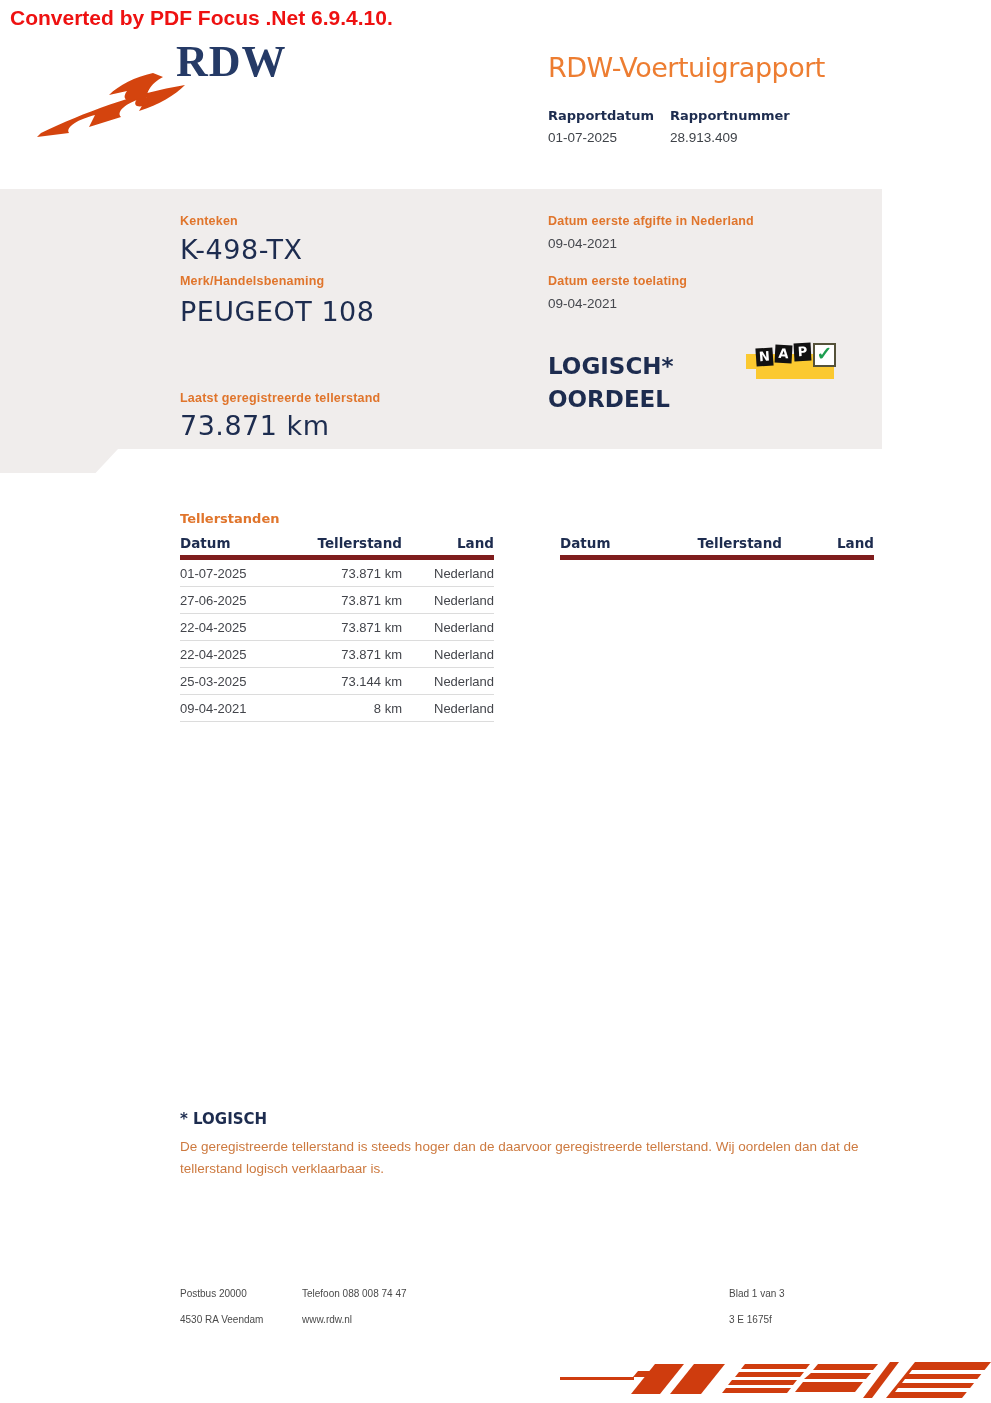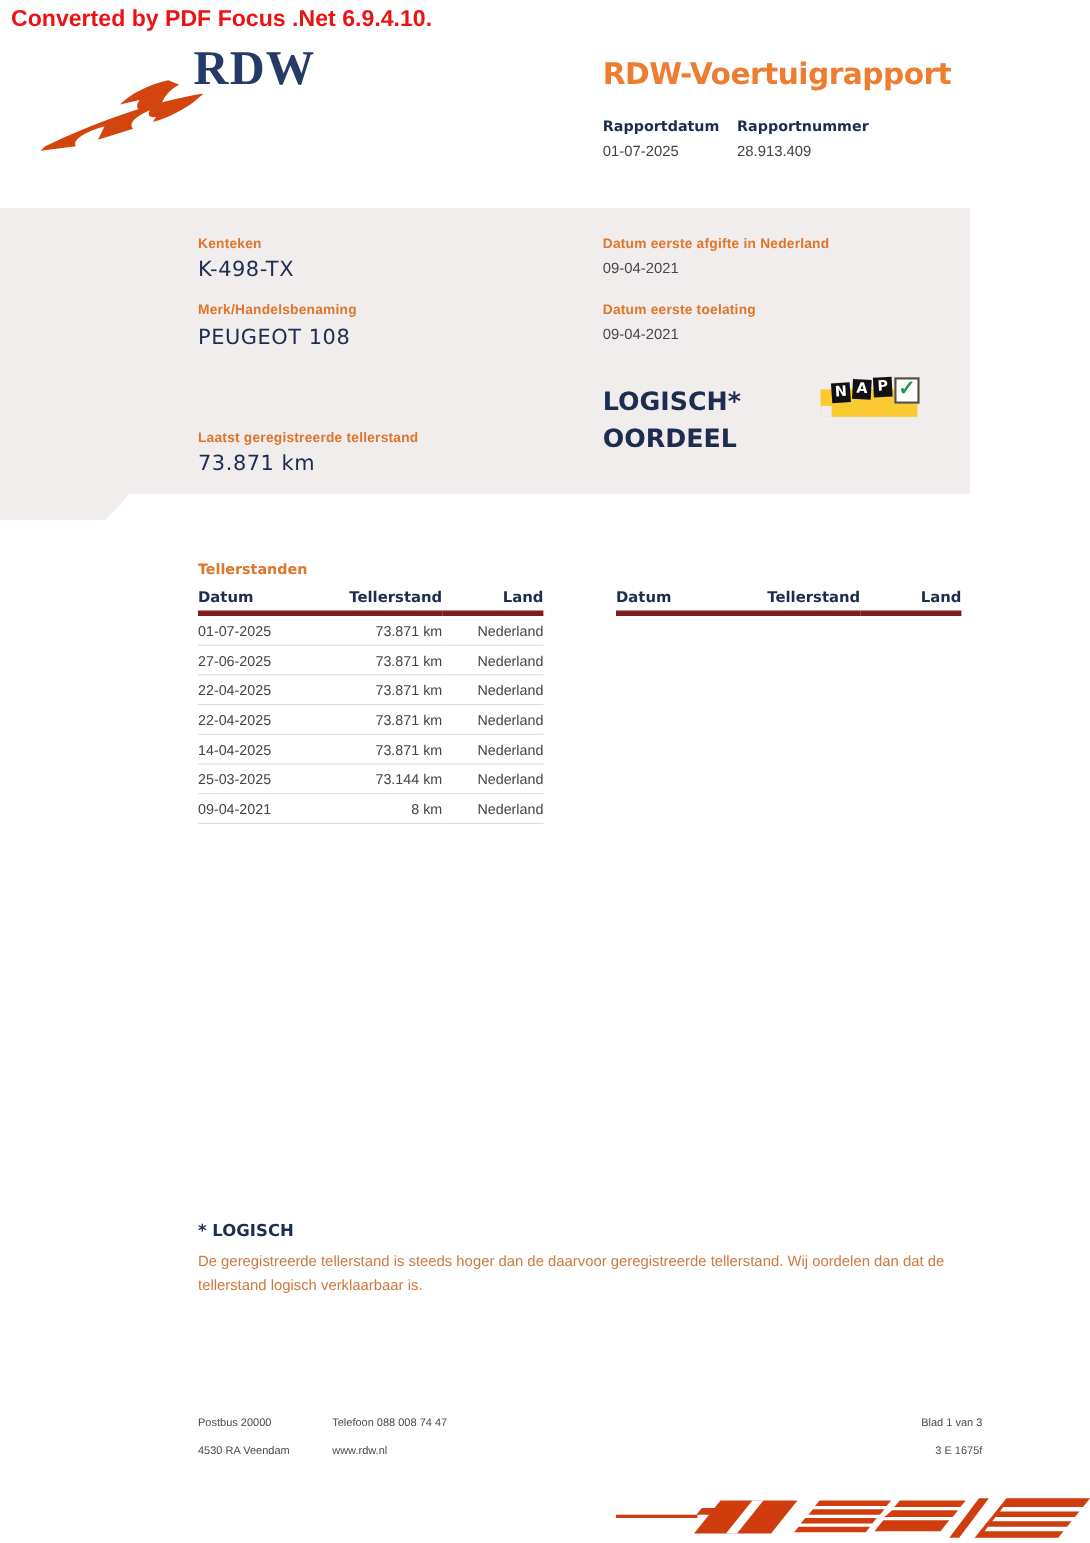--- a/index.html
+++ b/index.html
@@ -10,34 +10,34 @@
   
   .wm1{left:10px;top:6px;font-size:21px;font-weight:bold;color:#ee1111;z-index:9;
        font-family:"Liberation Sans",sans-serif;}
   .wm2{left:12px;top:66px;font-size:20px;font-style:italic;color:#e01616;z-index:9;
        white-space:nowrap;letter-spacing:.4px;word-spacing:2px;}
 
   
   .rdw-logo{left:176px;top:40px;font-family:"Liberation Serif",serif;font-weight:700;
             font-size:44px;color:#253a66;letter-spacing:1px;z-index:2;line-height:1;}
   .swoosh{left:35px;top:55px;z-index:3;}
-  .doc-title{left:548px;top:52px;font-size:27px;font-weight:700;color:#ed7d31;z-index:1;
+  .doc-title{left:548px;top:52px;font-size:27px;font-weight:400;color:#ed7d31;z-index:1;
              font-family:"DejaVu Sans",sans-serif;letter-spacing:-.5px;}
   .rep-label{font-size:13px;font-weight:bold;color:#1d2c4f;top:108px;
              font-family:"DejaVu Sans",sans-serif;}
   .rep-value{font-size:13.5px;color:#3f4349;top:130px;}
   .x-rapdat{left:548px;} .x-rapnum{left:670px;}
 
   
   .panel{left:0;top:189px;width:882px;height:260px;background:#f0edec;z-index:0;}
   .panel-tab{left:0;top:449px;width:118px;height:24px;background:#f0edec;z-index:0;
              clip-path:polygon(0 0,100% 0,81% 100%,0 100%);}
   .olabel{font-size:12.5px;font-weight:bold;color:#e0752c;z-index:1;
           font-family:Liberation Sans, sans-serif;letter-spacing:.2px;}
-  .bigval{font-size:19px;color:#1d2c4f;z-index:1;font-family:"DejaVu Sans",sans-serif;
+  .bigval{font-size:27px;color:#1d2c4f;z-index:1;font-family:"DejaVu Sans",sans-serif;
           letter-spacing:.5px;}
   .dateval{font-size:13.5px;color:#45474d;z-index:1;}
   .oordeel{font-size:23px;font-weight:bold;color:#1d2c4f;z-index:1;
            font-family:"DejaVu Sans",sans-serif;line-height:33px;}
 
   
   .nap{left:744px;top:342px;width:92px;height:40px;z-index:2;}
   .nap-yellow{position:absolute;left:2px;top:12px;width:88px;height:25px;background:#fbc930;}
   .nap-notch{position:absolute;left:2px;top:27px;width:10px;height:10px;background:#f0edec;}
   .nap-tile{position:absolute;width:17px;height:18px;background:#111111;color:#fff;
@@ -66,21 +66,21 @@
   
   .expl-head{left:180px;top:1110px;font-size:15px;font-weight:bold;color:#1d2c4f;
              font-family:"DejaVu Sans",sans-serif;}
   .expl-body{left:180px;top:1136px;width:722px;font-size:13.5px;color:#cd7a40;
              line-height:22px;}
 
   
   .foot{font-size:10px;color:#4a4a4a;}
   .f-r1{top:1288px;} .f-r2{top:1314px;}
   .f-c1{left:180px;} .f-c2{left:302px;}
-  .f-right{left:773px;width:120px;text-align:right;}
+  .f-right{left:729px;width:120px;}
 
   .stripes{left:560px;top:1356px;z-index:1;}
 </style>
 </head>
 <body>
 
 <div class="page">
 
   <div class="abs wm1">Converted by PDF Focus .Net 6.9.4.10.</div>
 
@@ -148,25 +148,20 @@
           <td class="col-teller">73.871 km</td>
           <td class="col-land">Nederland</td>
         </tr>
         <tr>
           <td class="col-datum">22-04-2025</td>
           <td class="col-teller">73.871 km</td>
           <td class="col-land">Nederland</td>
         </tr>
         <tr>
           <td class="col-datum">22-04-2025</td>
-          <td class="col-teller">73.871 km</td>
-          <td class="col-land">Nederland</td>
-        </tr>
-        <tr>
-          <td class="col-datum">14-04-2025</td>
           <td class="col-teller">73.871 km</td>
           <td class="col-land">Nederland</td>
         </tr>
         <tr>
           <td class="col-datum">25-03-2025</td>
           <td class="col-teller">73.144 km</td>
           <td class="col-land">Nederland</td>
         </tr>
         <tr>
           <td class="col-datum">09-04-2021</td>

